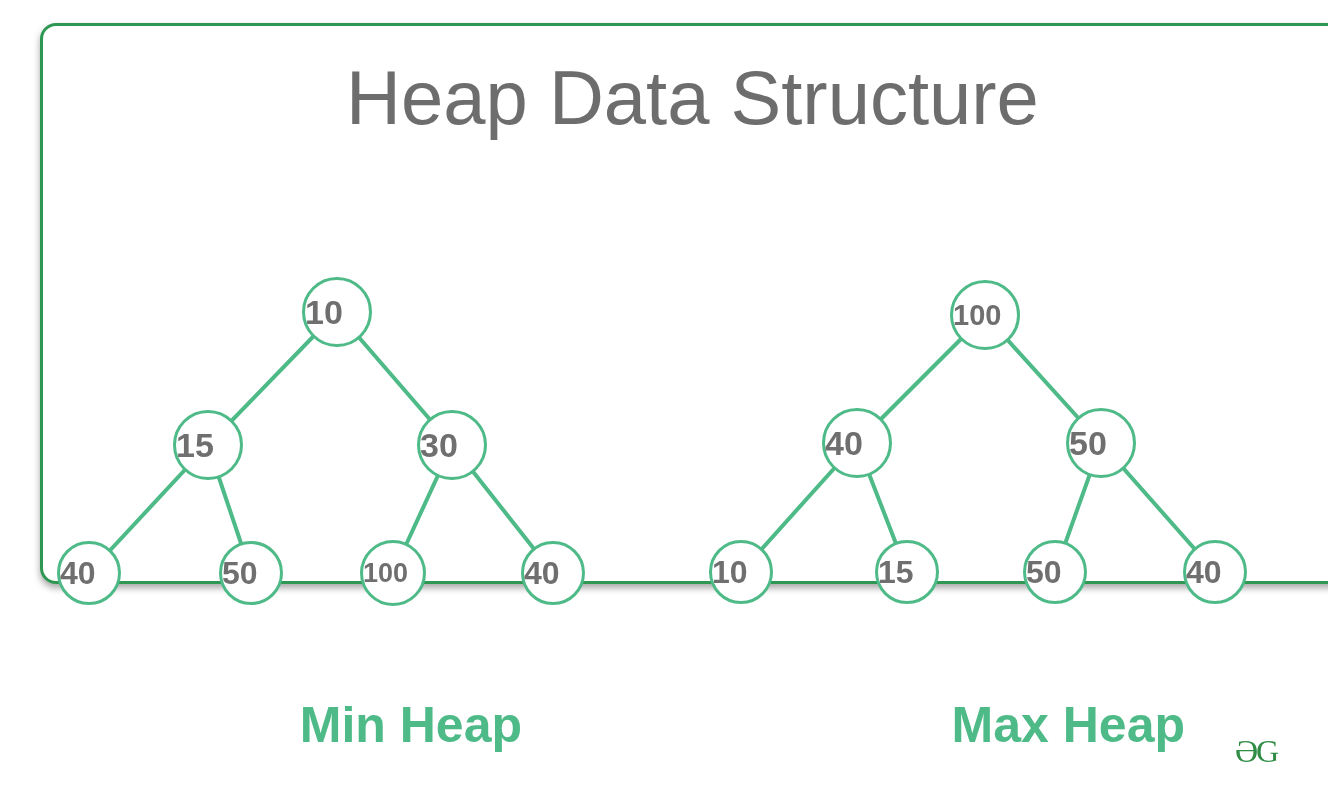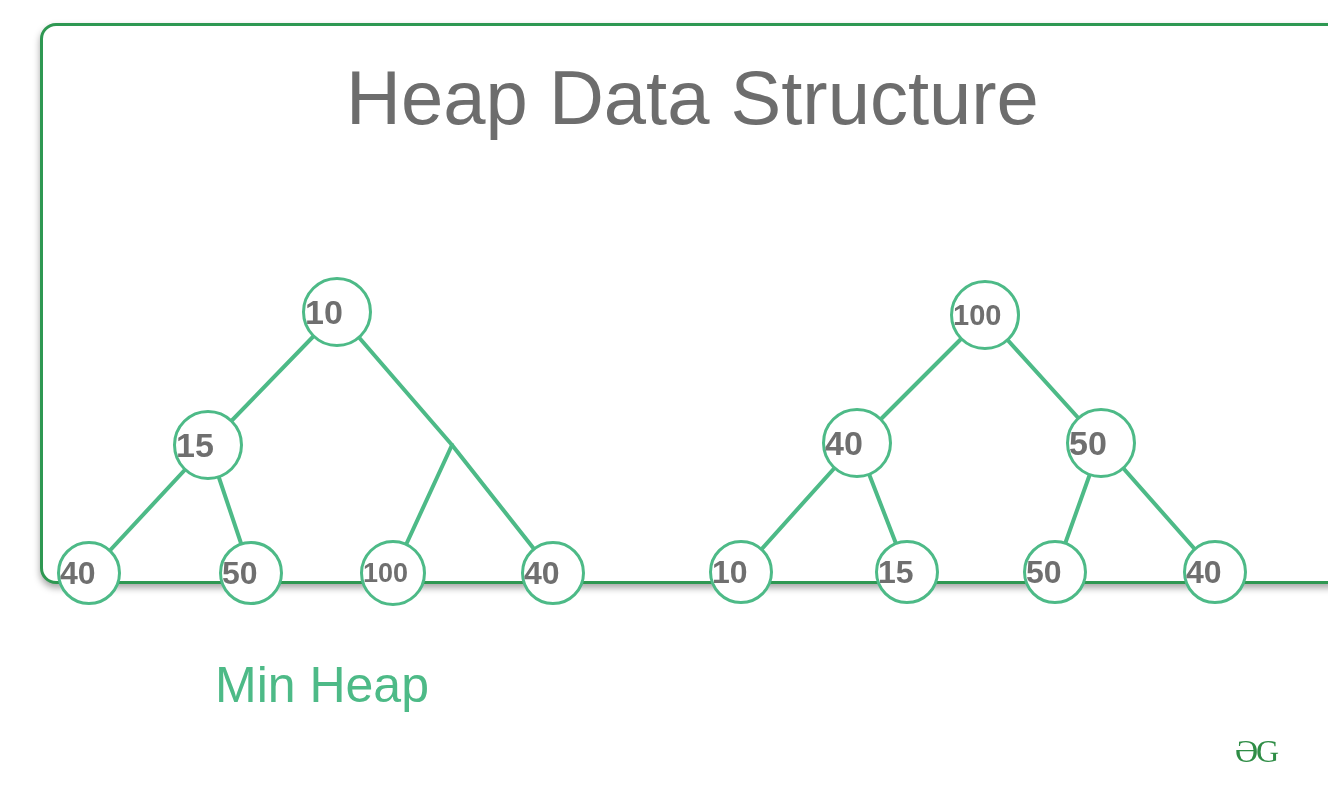--- a/index.html
+++ b/index.html
@@ -39,23 +39,23 @@
     color:var(--number-gray);font-weight:600;
   }
   .sz70{width:70px;height:70px;}
   .sz66{width:66px;height:66px;}
   .sz64{width:64px;height:64px;}
   .fs34{font-size:34px;}
   .fs32{font-size:32px;}
   .fs29{font-size:29px;}
   .fs27{font-size:27px;}
   .heap-label{
-    position:absolute;top:656px;width:400px;
-    text-align:center;
-    font-size:50px;font-weight:400;
+    position:absolute;top:696px;width:400px;
+    text-align:right;
+    font-size:50px;font-weight:700;
     color:var(--accent-green);
   }
   .label-min{left:122px;}
   .label-max{left:785px;}
   .logo{
     position:absolute;left:1235px;top:733px;
     font-family:"Liberation Serif", serif;
     font-size:32px;font-weight:500;letter-spacing:-2px;
     color:var(--logo-green);
   }
@@ -84,20 +84,23 @@
     <line class="edge" x1="1101" y1="443" x2="1055" y2="572"></line>
     <line class="edge" x1="1101" y1="443" x2="1215" y2="572"></line>
   </svg>
 
   <div class="node sz70 fs34" style="left:302px;top:277px;">
     <span>10</span>
   </div>
   <div class="node sz70 fs34" style="left:173px;top:410px;">
     <span>15</span>
   </div>
+  <div class="node sz70 fs34" style="left:417px;top:410px;">
+    <span>30</span>
+  </div>
   <div class="node sz64 fs32" style="left:57px;top:541px;">
     <span>40</span>
   </div>
   <div class="node sz64 fs32" style="left:219px;top:541px;">
     <span>50</span>
   </div>
   <div class="node sz66 fs27" style="left:360px;top:540px;">
     <span>100</span>
   </div>
   <div class="node sz64 fs32" style="left:521px;top:541px;">
@@ -120,15 +123,16 @@
     <span>15</span>
   </div>
   <div class="node sz64 fs32" style="left:1023px;top:540px;">
     <span>50</span>
   </div>
   <div class="node sz64 fs32" style="left:1183px;top:540px;">
     <span>40</span>
   </div>
 
   <div class="heap-label label-min">Min Heap</div>
+  <div class="heap-label label-max">Max Heap</div>
 
   <div class="logo">ƏG</div>
 </div>
 
 </body></html>

